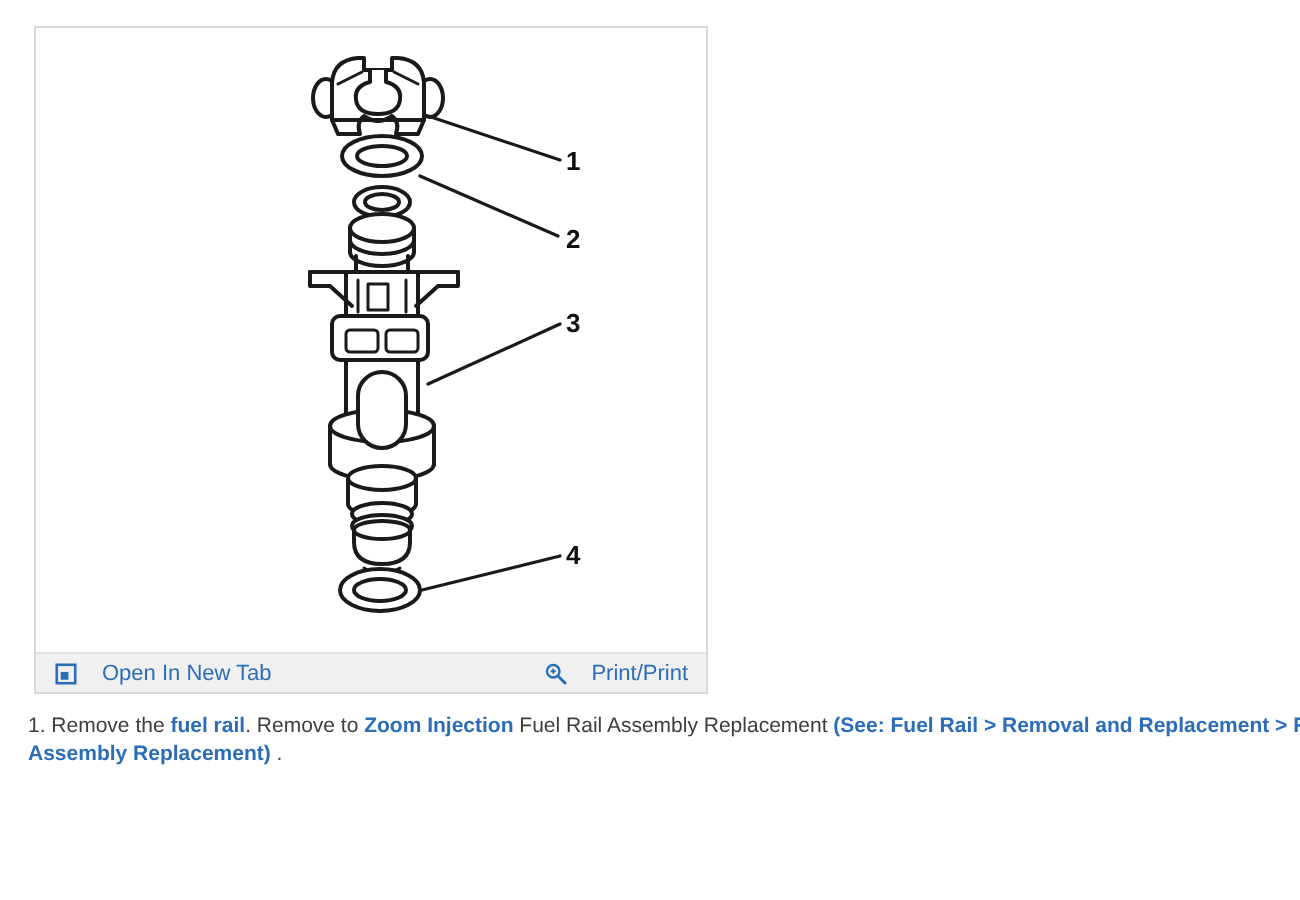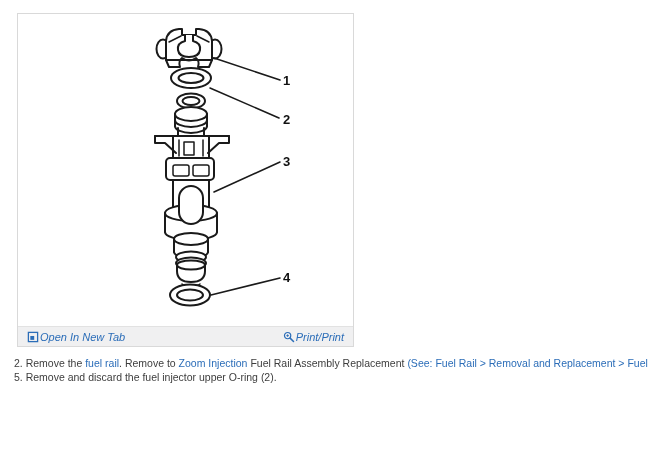--- a/index.html
+++ b/index.html
@@ -14,30 +14,30 @@
   }
   .diagram-area{position:absolute;left:0;top:0;right:0;bottom:20px;background:#fff;}
   .diagram-area svg{display:block;width:100%;height:100%;}
   .panel-footer{
     position:absolute;left:0;right:0;bottom:0;height:20px;
     background:var(--footer-bg,#f0f0f1);border-top:1px solid #e2e2e2;
     display:flex;justify-content:space-between;align-items:center;
     padding:0 9px;box-sizing:border-box;
   }
   .footer-link{
-    display:flex;align-items:center;gap:1px;
-    color:var(--link,#2b6db8);font-size:11px;cursor:pointer;white-space:nowrap;font-style:italic;
+    display:flex;align-items:center;gap:12px;
+    color:var(--link,#2b6db8);font-size:11px;cursor:pointer;white-space:nowrap;
   }
   .footer-link svg{display:block;}
   .steps{
     position:absolute;left:14px;top:356px;width:625px;
     color:var(--text,#3d3d3d);font-size:10.5px;line-height:14px;
   }
   .step-line{white-space:nowrap;}
-  .lnk{color:var(--link,#2b6db8);cursor:pointer;}
+  .lnk{color:var(--link,#2b6db8);cursor:pointer;font-weight:bold;}
 </style>
 </head>
 <body style="--link: #2b6db8; --text: #3d3d3d; --footer-bg: #f0f0f1; --border: #d9d9d9;">
 
 <div class="panel">
   <div class="diagram-area">
     <svg viewBox="0 0 335 312">
       <g stroke="#1a1a1a" stroke-width="2" fill="none" stroke-linejoin="round" stroke-linecap="round">
 
         <g>
@@ -124,15 +124,15 @@
           <path d="M5,3.6 L5,6.4 M3.6,5 L6.4,5" stroke="#2b6db8" stroke-width="1"></path>
           <path d="M7.7,7.7 L11.4,11.4" stroke="#2b6db8" stroke-width="1.6" stroke-linecap="round"></path>
         </svg>
       </span>
       <span>Print/Print</span>
     </span>
   </div>
 </div>
 
 <div class="steps">
-    <div class="step-line"><span>2. Remove the </span><span class="lnk">fuel rail</span><span>. Remove to </span><span class="lnk">Zoom Injection</span><span> Fuel Rail Assembly Replacement </span><span class="lnk">(See: Fuel Rail &gt; Removal and Replacement &gt; Fuel Injection Fuel Rail</span></div>
-    <div class="step-line"><span>5. Remove and discard the fuel injector upper O-ring (2).</span></div>
+    <div class="step-line"><span>1. Remove the </span><span class="lnk">fuel rail</span><span>. Remove to </span><span class="lnk">Zoom Injection</span><span> Fuel Rail Assembly Replacement </span><span class="lnk">(See: Fuel Rail &gt; Removal and Replacement &gt; Fuel Injection Fuel Rail</span></div>
+    <div class="step-line"><span class="lnk">Assembly Replacement)</span><span> .</span></div>
   </div>
 
 </body></html>

